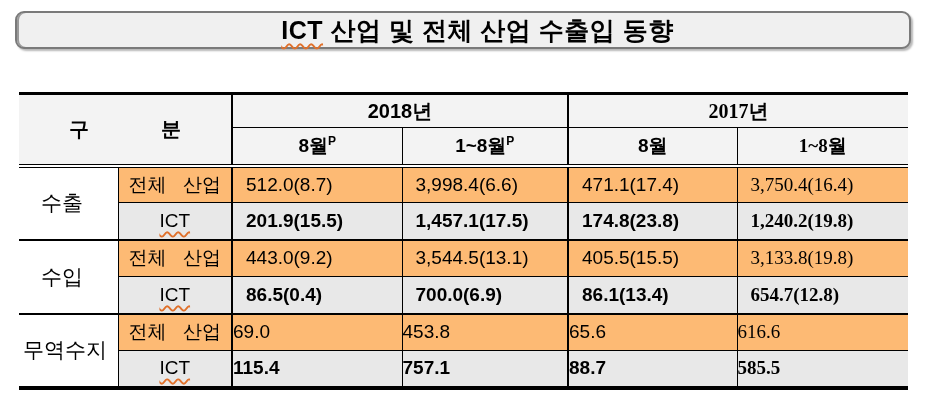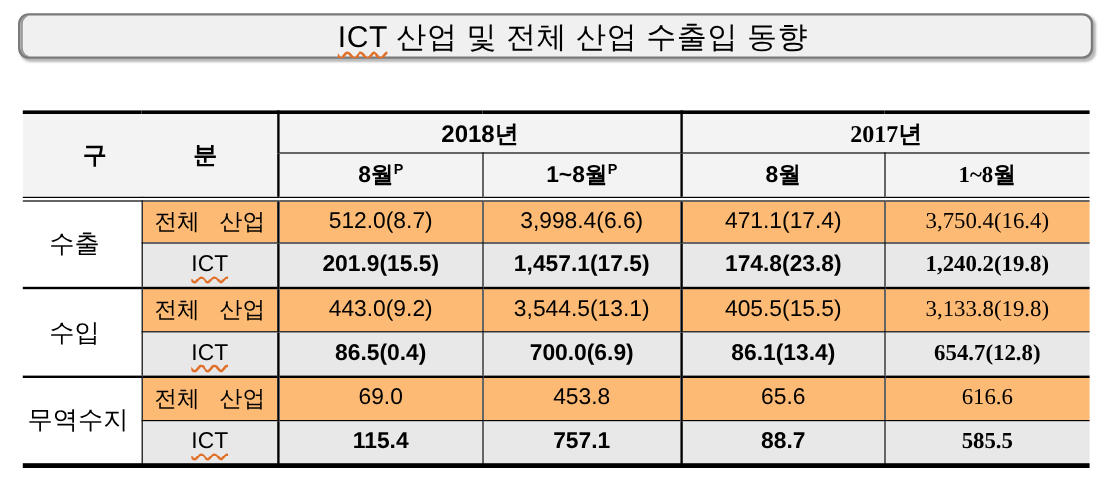--- a/index.html
+++ b/index.html
@@ -16,21 +16,21 @@
   
   .title-box {
     position: absolute; left: 15px; top: 11px; width: 896px; height: 38px;
     background: #f0f0f0;
     border: 2px solid #7a7a7a;
     border-radius: 9px;
     box-shadow: inset 2px 0 0 #9a9a9a, 2px 2px 2px #b8b8b8;
     display: flex; align-items: center; justify-content: center;
   }
   .title-text {
-    font-size: 25px; font-weight: normal; letter-spacing: 0.5px;
+    font-size: 25px; font-weight: bold; letter-spacing: 0.5px;
     white-space: pre;
     margin-left: 29px;
   }
   .spellwavy {
     text-decoration: underline wavy #e0702a 1.5px;
     text-underline-offset: 4px;
   }
 
   
   .unit-note {
@@ -86,24 +86,24 @@
   td.sublabel {
     text-align: justify; text-align-last: justify;
     padding: 0 10px; font-size: 19px;
   }
   td.sublabel.center { text-align: center; text-align-last: center; }
   tr.shaded td { background: #e8e8e8; font-weight: bold; }
   tr.shaded td.sublabel { font-weight: normal; }
 
   td.val { padding: 0; }
   .pair {
-    display: flex; justify-content: center; align-items: center;
+    display: flex; justify-content: flex-start; align-items: center;
     padding: 0 13px;
   }
-  .single { text-align: center; }
+  .single { }
 </style>
 </head>
 <body>
 
 <div class="page">
 
   <div class="title-box">
     <div class="title-text"><span class="spellwavy">ICT</span><span> 산업 및 전체 산업 수출입 동향</span></div>
   </div>
 

